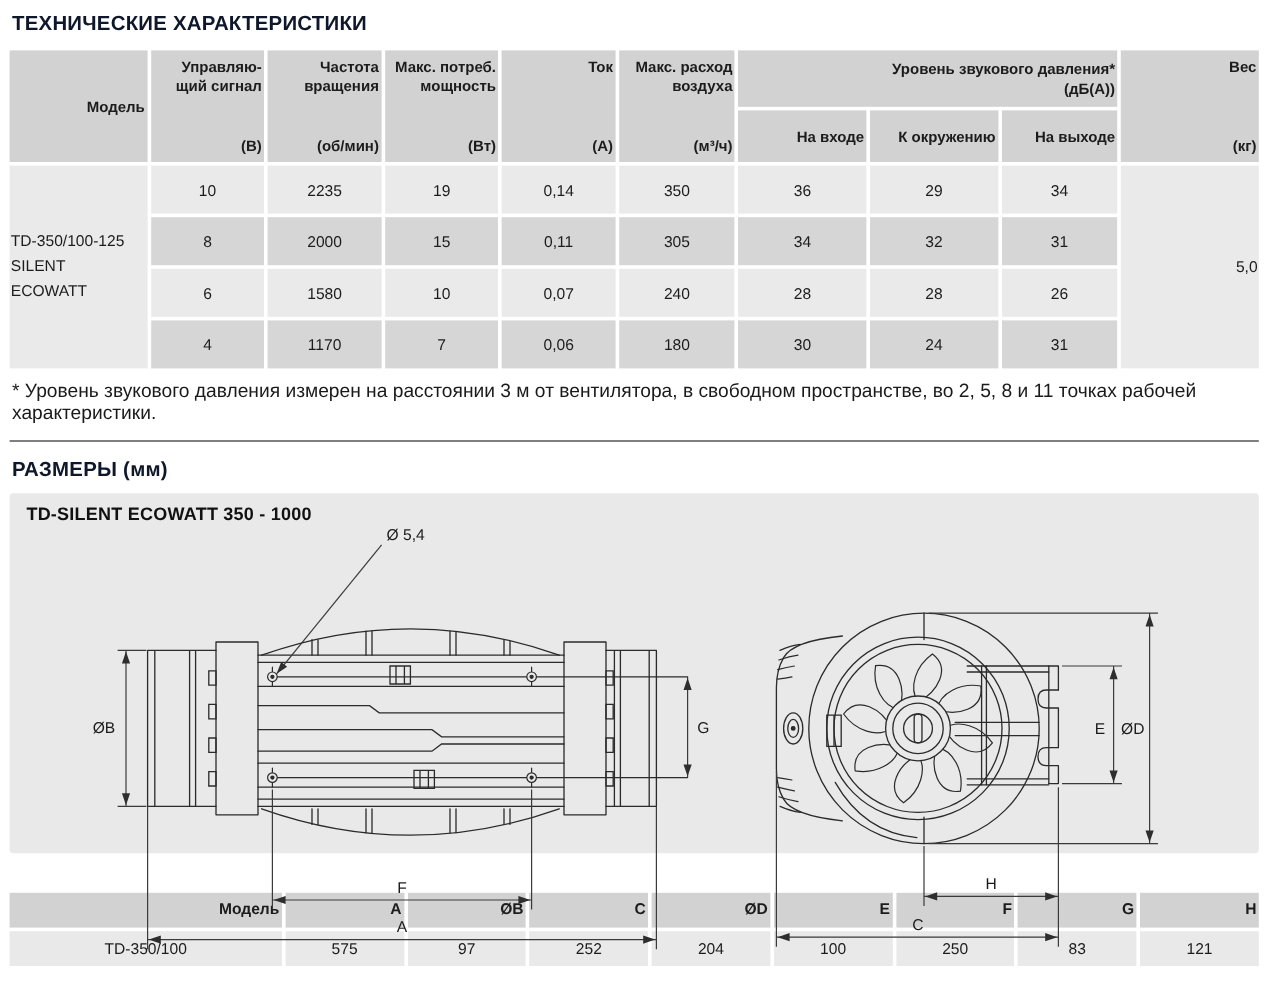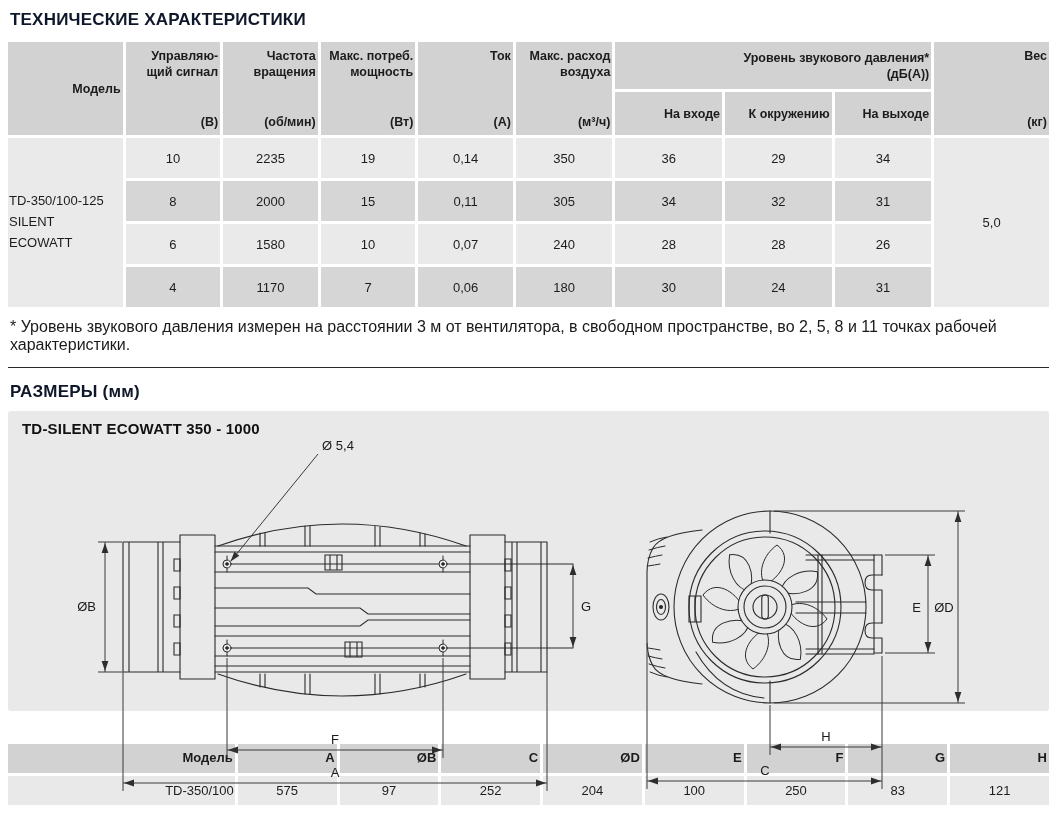--- a/index.html
+++ b/index.html
@@ -32,21 +32,21 @@
   .vs { height:100%; display:flex; flex-direction:column; justify-content:space-between;
         padding:6px 2px 5px; }
   th.dual { height:75px; padding:0; }
   .specs td { font-size:13px; text-align:center; vertical-align:middle; height:40px; color:#1c1c1c; }
   .specs tr.r-light td { background:#eaeaea; }
   .specs tr.r-dark  td { background:#d6d6d6; }
   .specs td.model-cell {
     background:#e3e3e3; text-align:left; 
     font-size:13px; line-height:1.6;
   }
-  .specs td.weight-cell { background:#e9e9e9; }
+  .specs td.weight-cell { background:#e9e9e9;text-align:right; }
   .footnote { font-size:16px; margin:8px 0 13px 2px; color:#1a1a1a; }
   hr.divider { border:none; border-top:1px solid #2b2b2b; margin:0 0 14px 0; }
 
   
   .drawing-panel {
     position:relative; width:1041px; height:300px;
     background:#e9e9e9; border-radius:3px; margin-bottom:30px;
   }
   .drawing-title {
     position:absolute; left:14px; top:9px;
@@ -56,21 +56,21 @@
   .ol  { stroke:#2b2b2b; stroke-width:1.1; fill:none; stroke-linecap:round; }
   .ol2 { stroke:#2b2b2b; stroke-width:1;   fill:none; stroke-linecap:round; }
   .dim { stroke:#3a3a3a; stroke-width:1;   fill:none; }
   .arr { fill:#2e2e2e; stroke:none; }
   .dtxt { font-family:"Liberation Sans",sans-serif; font-size:13px; fill:#1a1a1a; }
   .holefill { fill:#e9e9e9; }
 
   
   .dims th { height:29px; font-size:13px; }
   .dims td { background:#e9e9e9; font-size:13px; text-align:center; vertical-align:middle; height:29px; color:#1c1c1c; }
-  .dims td.model-col { text-align:right; }
+  .dims td.model-col { text-align:center; }
 </style>
 </head>
 <body>
 
 <h1 class="sec-title">ТЕХНИЧЕСКИЕ ХАРАКТЕРИСТИКИ</h1>
 
 <table class="grid specs">
   <colgroup>
     <col style="width:114px">
       <col style="width:94px">

